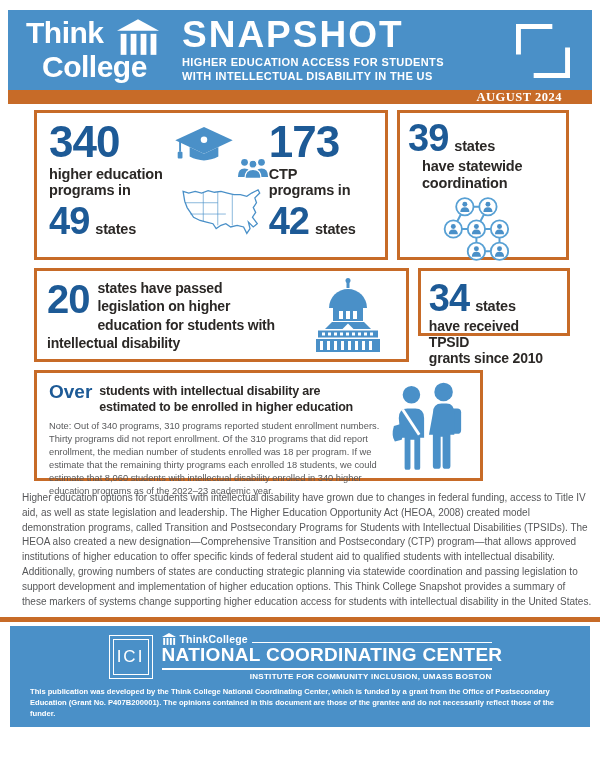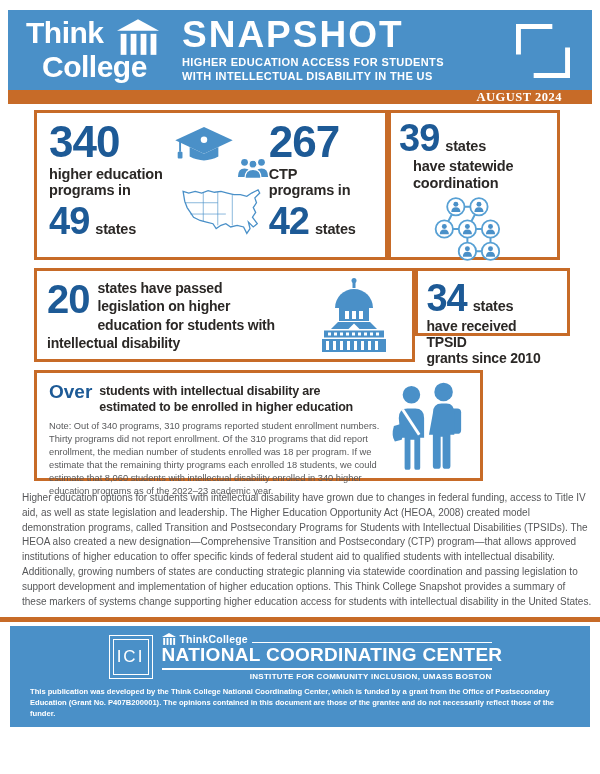--- a/index.html
+++ b/index.html
@@ -21,21 +21,21 @@
   .title { font-size:37px; font-weight:bold; letter-spacing:2px; line-height:1; }
   .subtitle { font-size:11px; font-weight:bold; letter-spacing:0.4px; line-height:1.25; margin-top:3px; white-space:pre-line; }
   .frame-icon-wrap { position:absolute; right:22px; top:14px; }
 
   
   .date-bar { margin:0 8px; background:#c76b28; height:14px; display:flex; align-items:center; justify-content:flex-end; padding-right:30px;font-family:Liberation Serif, serif; }
   .date-bar span { color:#fff; font-size:12.5px; font-weight:bold; letter-spacing:0.5px; }
 
   
   .stats { padding:6px 30px 0 34px; }
-  .row { display:flex; margin-bottom:8px; }
+  .row { display:flex; gap:9px; margin-bottom:8px; }
   .box { background:#fff; border:3px solid #c76b28; }
   .box-programs { width:354px; height:150px; display:flex; justify-content:space-between; padding:8px 12px; }
   .box-coord { width:172px; height:150px; padding:8px 8px; }
   .box-legis { width:428px; height:94px; padding:6px 10px; display:flex; }
   .box-tpsid { width:172px; height:68px; padding:10px 8px; }
   .box-enroll { width:449px; height:111px; padding:6px 12px; display:flex; gap:8px; }
 
   .num { color:#1d5a96; font-weight:bold; }
   .num-xl { font-size:44px; line-height:0.95; letter-spacing:-1px; }
   .num-lg { font-size:38px; line-height:0.9; letter-spacing:-1px; }
@@ -163,21 +163,21 @@
           </div>
           <div class="map-wrap">
             <svg width="82" height="50" viewBox="0 0 100 62">
               <path d="M3,8 L10,10 L18,8 L26,10 L34,7 L42,9 L50,8 L58,10 L66,12 L74,12 L82,14 L88,10 L96,6 L98,10 L92,16 L94,22 L90,28 L93,34 L89,40 L95,48 L90,52 L84,46 L86,54 L82,60 L78,52 L70,50 L62,52 L56,48 L50,50 L44,54 L40,48 L32,46 L24,44 L16,40 L12,34 L8,28 L5,20 Z" fill="none" stroke="#4a90c8" stroke-width="1.6"></path>
               <path d="M28,9 L28,45 M46,8.5 L46,50 M64,12 L64,50 M5,22 L46,22 M12,36 L56,36" stroke="#4a90c8" stroke-width="0.8" fill="none"></path>
             </svg>
           </div>
         </div>
 
         <div class="stat-col right">
-          <div class="num num-xl">267</div>
+          <div class="num num-xl">173</div>
           <div class="stat-label">CTP
 programs in</div>
           <div class="states-row">
             <span class="num num-lg">42</span>
             <span class="states-word">states</span>
           </div>
         </div>
       </div>
 
       <div class="box box-coord">

